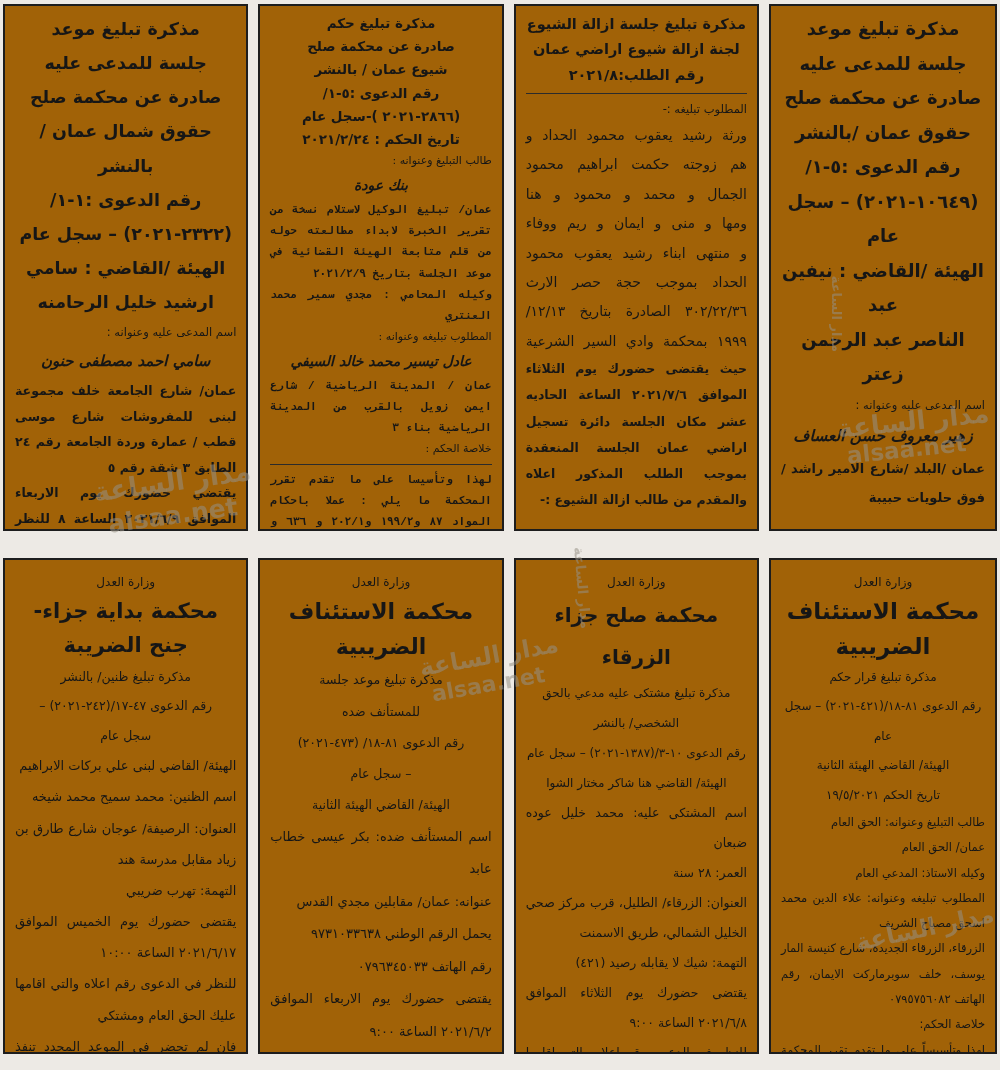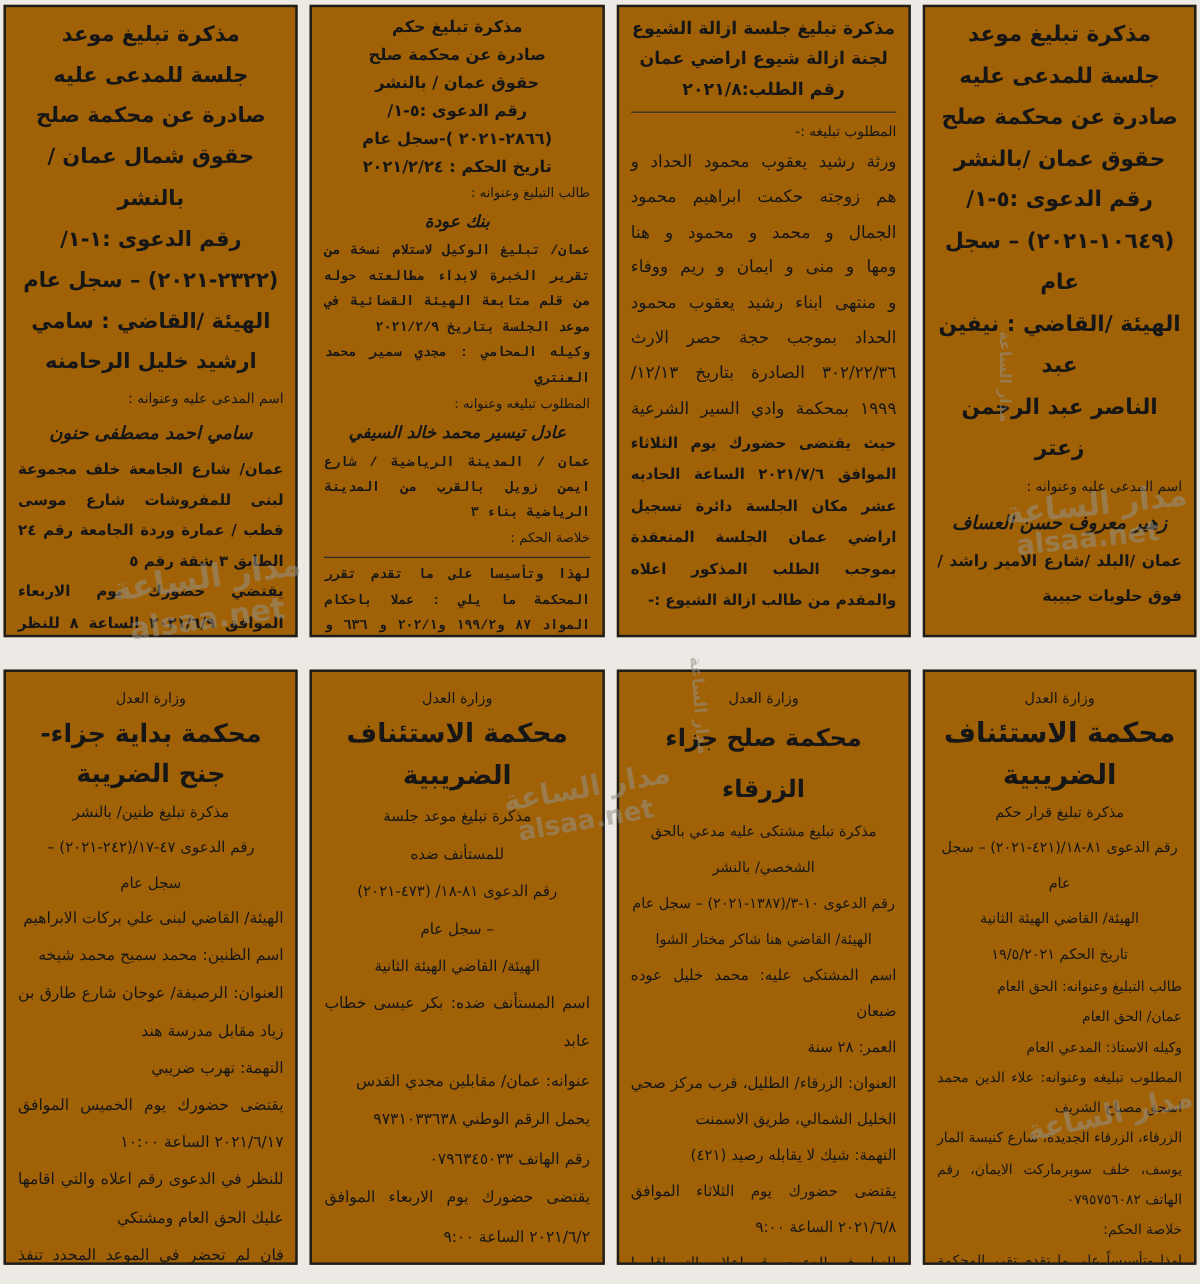--- a/index.html
+++ b/index.html
@@ -104,21 +104,21 @@
         <div class="line l-t2">رقم الطلب:٢٠٢١/٨</div>
         <div class="line l-lbl l-rule">المطلوب تبليغه :-</div>
         <div class="line l-bs">ورثة رشيد يعقوب محمود الحداد و هم زوجته حكمت ابراهيم محمود الجمال و محمد و محمود و هنا ومها و منى و ايمان و ريم ووفاء و منتهى ابناء رشيد يعقوب محمود الحداد بموجب حجة حصر الارث ٣٠٢/٢٢/٣٦ الصادرة بتاريخ ١٢/١٣/ ١٩٩٩ بمحكمة وادي السير الشرعية</div>
         <div class="line l-b">حيث يقتضى حضورك يوم الثلاثاء الموافق ٢٠٢١/٧/٦ الساعة الحاديه عشر مكان الجلسة دائرة تسجيل اراضي عمان الجلسة المنعقدة بموجب الطلب المذكور اعلاه والمقدم من طالب ازالة الشيوع :-</div>
       </div>
   </article>
   <article class="notice n2">
     <div class="lines">
         <div class="line l-t2">مذكرة تبليغ حكم</div>
         <div class="line l-t2">صادرة عن محكمة صلح</div>
-        <div class="line l-t2">حقوق عمان / بالنشر</div>
+        <div class="line l-t2">شيوع عمان / بالنشر</div>
         <div class="line l-t2">رقم الدعوى :٥-١/</div>
         <div class="line l-t2">(٢٨٦٦-٢٠٢١ )-سجل عام</div>
         <div class="line l-t2">تاريخ الحكم : ٢٠٢١/٢/٢٤</div>
         <div class="line l-lbl">طالب التبليغ وعنوانه :</div>
         <div class="line l-n">بنك عودة</div>
         <div class="line l-b">عمان/ تبليغ الوكيل لاستلام نسخة من تقرير الخبرة لابداء مطالعته حوله من قلم متابعة الهيئة القضائية في موعد الجلسة بتاريخ ٢٠٢١/٢/٩</div>
         <div class="line l-b">وكيله المحامي : مجدي سمير محمد العنتري</div>
         <div class="line l-lbl">المطلوب تبليغه وعنوانه :</div>
         <div class="line l-n">عادل تيسير محمد خالد السيفي</div>
         <div class="line l-b">عمان / المدينة الرياضية / شارع ايمن زويل بالقرب من المدينة الرياضية بناء ٣</div>

